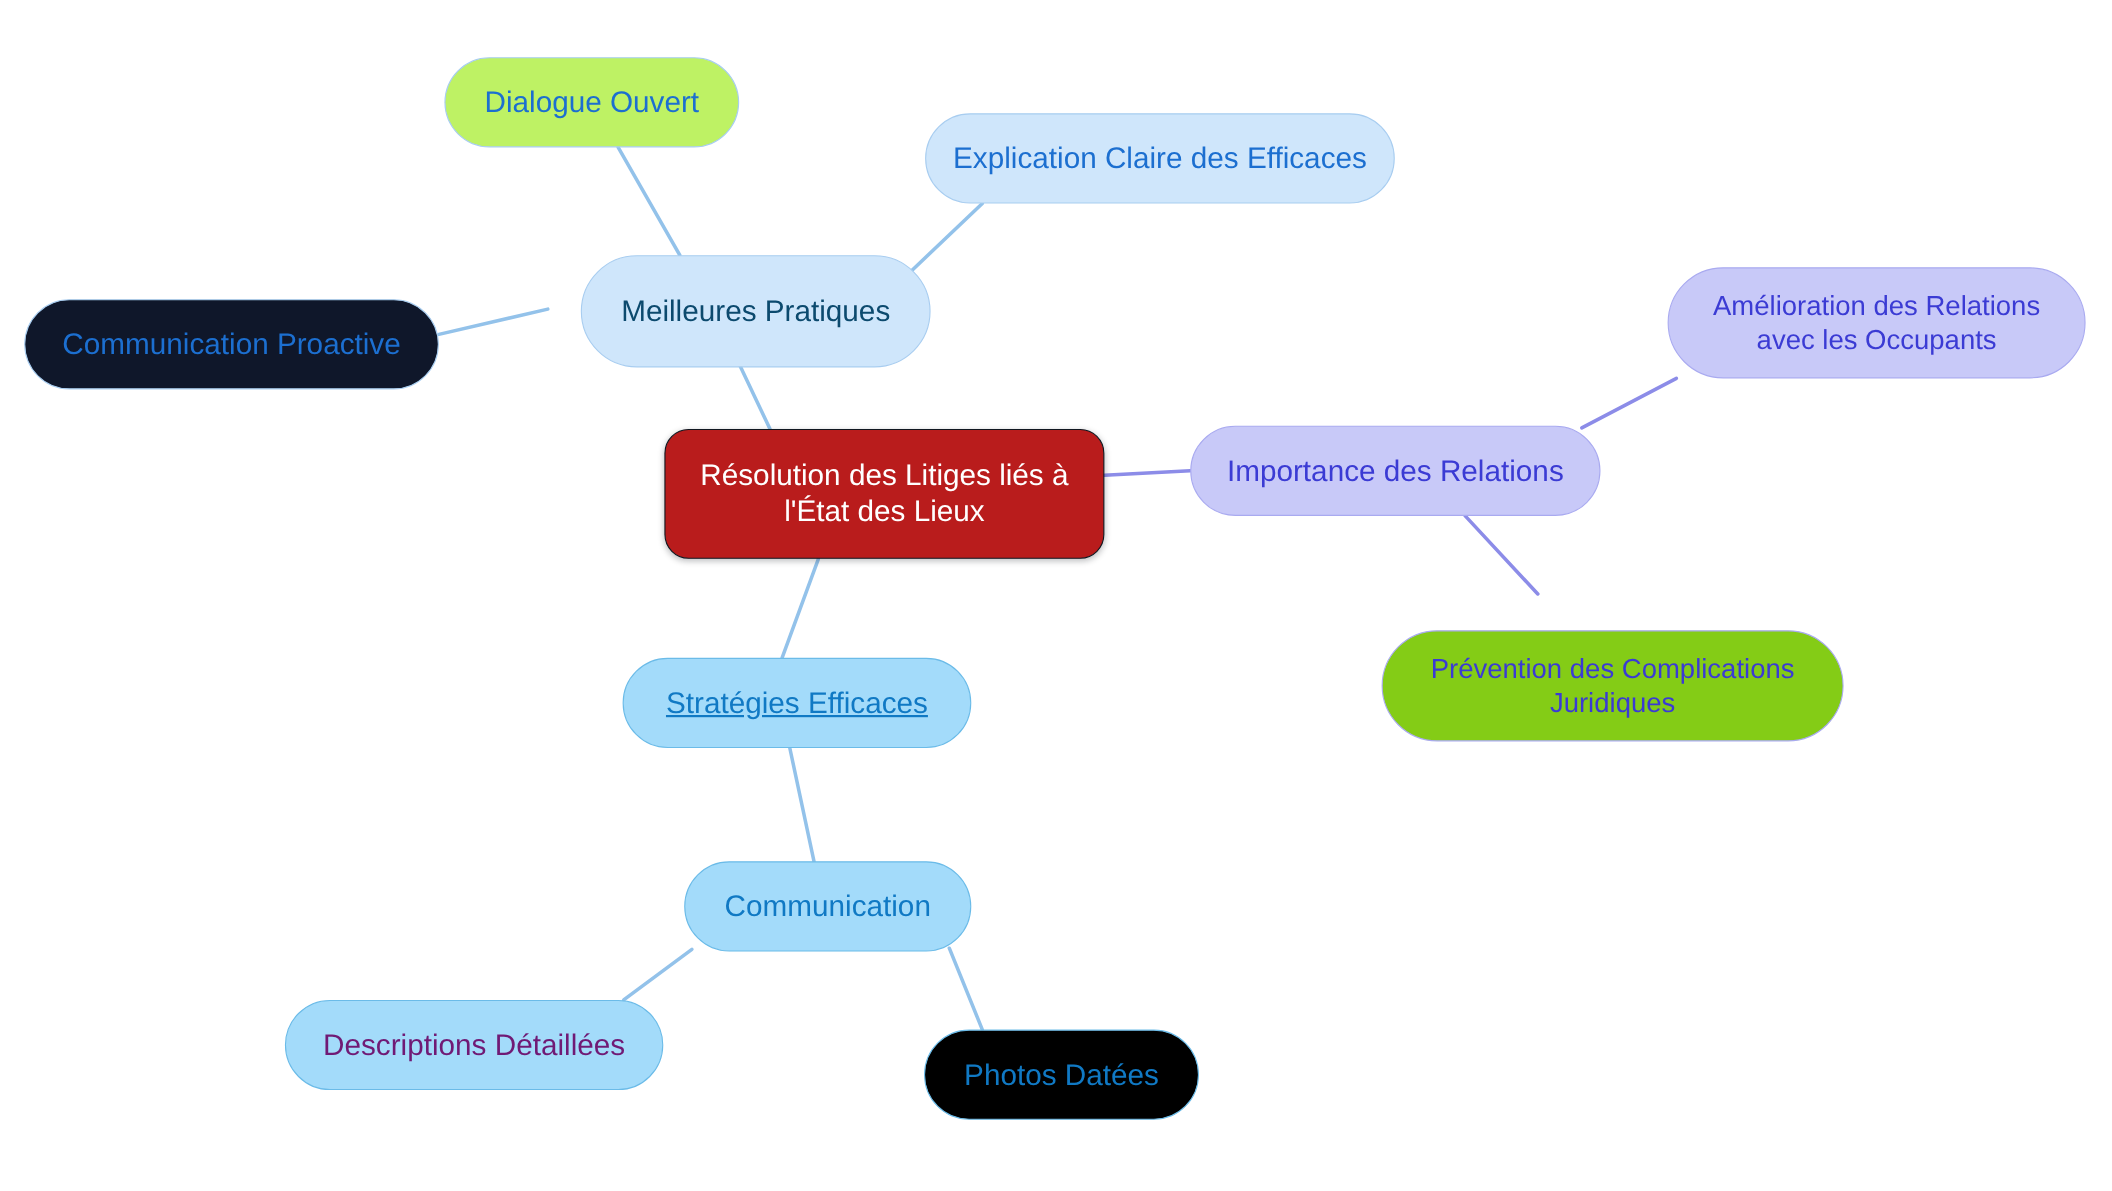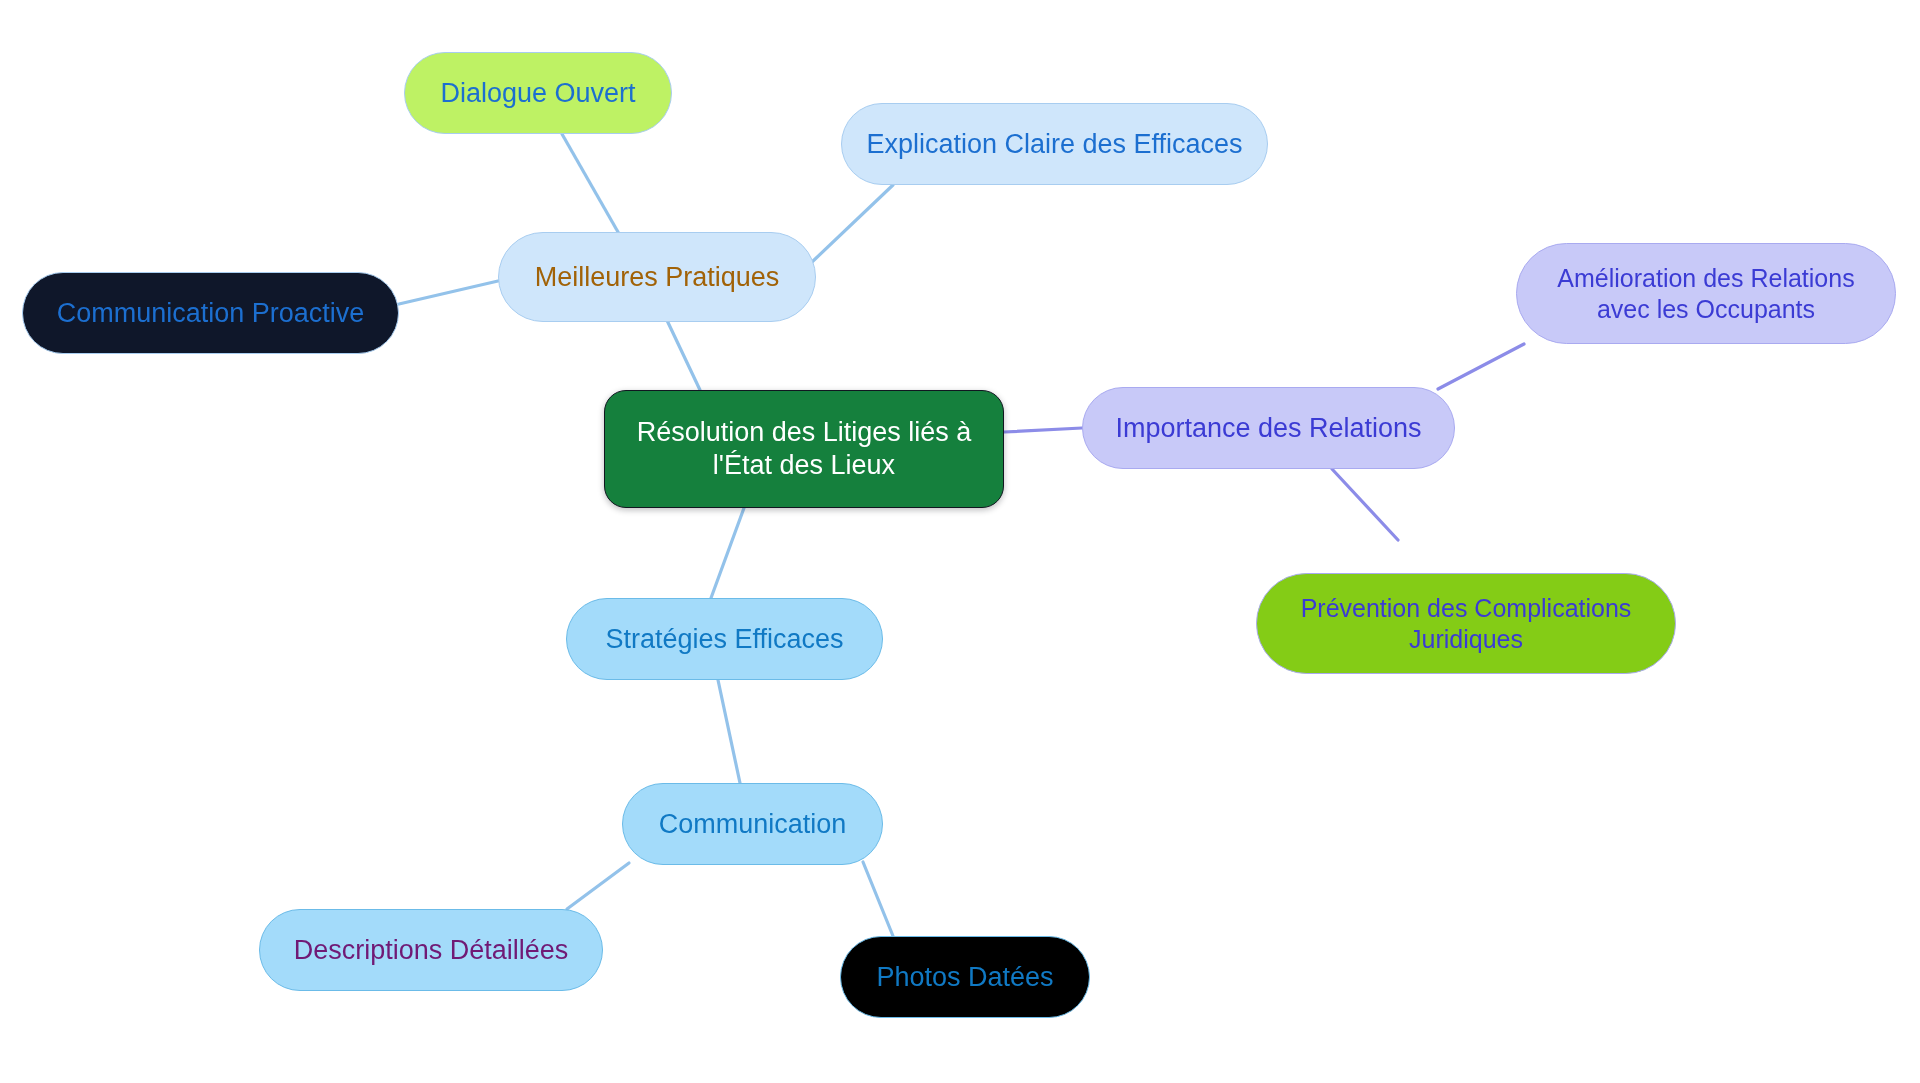--- a/index.html
+++ b/index.html
@@ -54,29 +54,29 @@
       <line x1="498" y1="281" x2="399" y2="304" stroke="#93c2ea" stroke-width="3.2" stroke-linecap="round"></line>
       <line x1="1004" y1="432" x2="1082" y2="428" stroke="#8c8ce8" stroke-width="3.2" stroke-linecap="round"></line>
       <line x1="1438" y1="389" x2="1524" y2="344" stroke="#8c8ce8" stroke-width="3.2" stroke-linecap="round"></line>
       <line x1="1332" y1="469" x2="1398" y2="540" stroke="#8c8ce8" stroke-width="3.2" stroke-linecap="round"></line>
       <line x1="744" y1="508" x2="711" y2="598" stroke="#93c2ea" stroke-width="3.2" stroke-linecap="round"></line>
       <line x1="718" y1="680" x2="740" y2="783" stroke="#93c2ea" stroke-width="3.2" stroke-linecap="round"></line>
       <line x1="629" y1="863" x2="567" y2="909" stroke="#93c2ea" stroke-width="3.2" stroke-linecap="round"></line>
       <line x1="863" y1="862" x2="893" y2="936" stroke="#93c2ea" stroke-width="3.2" stroke-linecap="round"></line>
     </svg>
   <div id="node-layer">
-      <div class="node node-root" style="left: 604px; top: 390px; width: 400px; height: 118px; font-size: 27px; background: #15803d; color: rgb(255, 255, 255); border-color: rgb(16, 23, 32);">Résolution des Litiges liés à
+      <div class="node node-root" style="left: 604px; top: 390px; width: 400px; height: 118px; font-size: 27px; background: #b91c1c; color: rgb(255, 255, 255); border-color: rgb(16, 23, 32);">Résolution des Litiges liés à
 l'État des Lieux</div>
-      <div class="node" style="left: 498px; top: 232px; width: 318px; height: 90px; font-size: 27px; background: rgb(207, 230, 251); color: #a16207; border-color: rgb(168, 205, 240);">Meilleures Pratiques</div>
+      <div class="node" style="left: 528px; top: 232px; width: 318px; height: 102px; font-size: 27px; background: rgb(207, 230, 251); color: #0c4a6e; border-color: rgb(168, 205, 240);">Meilleures Pratiques</div>
       <div class="node" style="left: 404px; top: 52px; width: 268px; height: 82px; font-size: 27px; background: #bef264; color: rgb(28, 111, 208); border-color: rgb(168, 205, 240);">Dialogue Ouvert</div>
       <div class="node" style="left: 841px; top: 103px; width: 427px; height: 82px; font-size: 27px; background: rgb(207, 230, 251); color: rgb(28, 111, 208); border-color: rgb(168, 205, 240);">Explication Claire des Efficaces</div>
       <div class="node" style="left: 22px; top: 272px; width: 377px; height: 82px; font-size: 27px; background: #0f172a; color: rgb(28, 111, 208); border-color: rgb(168, 205, 240);">Communication Proactive</div>
       <div class="node" style="left: 1082px; top: 387px; width: 373px; height: 82px; font-size: 27px; background: rgb(200, 201, 248); color: rgb(59, 59, 212); border-color: rgb(169, 170, 240);">Importance des Relations</div>
       <div class="node" style="left: 1516px; top: 243px; width: 380px; height: 101px; font-size: 25px; background: rgb(200, 201, 248); color: rgb(59, 59, 212); border-color: rgb(169, 170, 240);">Amélioration des Relations
 avec les Occupants</div>
       <div class="node" style="left: 1256px; top: 540px; width: 420px; height: 101px; font-size: 25px; background: #84cc16; color: rgb(59, 59, 212); border-color: rgb(169, 170, 240); margin-top: 33px;">Prévention des Complications
 Juridiques</div>
-      <div class="node" style="left: 566px; top: 598px; width: 317px; height: 82px; font-size: 27px; background: rgb(163, 219, 250); color: rgb(16, 121, 196); border-color: rgb(107, 187, 232);">Stratégies Efficaces</div>
+      <div class="node" style="left: 566px; top: 598px; width: 317px; height: 82px; font-size: 27px; background: rgb(163, 219, 250); color: rgb(16, 121, 196); border-color: rgb(107, 187, 232); text-decoration: underline;">Stratégies Efficaces</div>
       <div class="node" style="left: 622px; top: 783px; width: 261px; height: 82px; font-size: 27px; background: rgb(163, 219, 250); color: rgb(16, 121, 196); border-color: rgb(107, 187, 232);">Communication</div>
       <div class="node" style="left: 259px; top: 909px; width: 344px; height: 82px; font-size: 27px; background: rgb(163, 219, 250); color: #701a75; border-color: rgb(107, 187, 232);">Descriptions Détaillées</div>
       <div class="node" style="left: 840px; top: 936px; width: 250px; height: 82px; font-size: 27px; background: #000000; color: rgb(16, 121, 196); border-color: rgb(107, 187, 232);">Photos Datées</div>
     </div>
 </div>
 
 </body></html>

